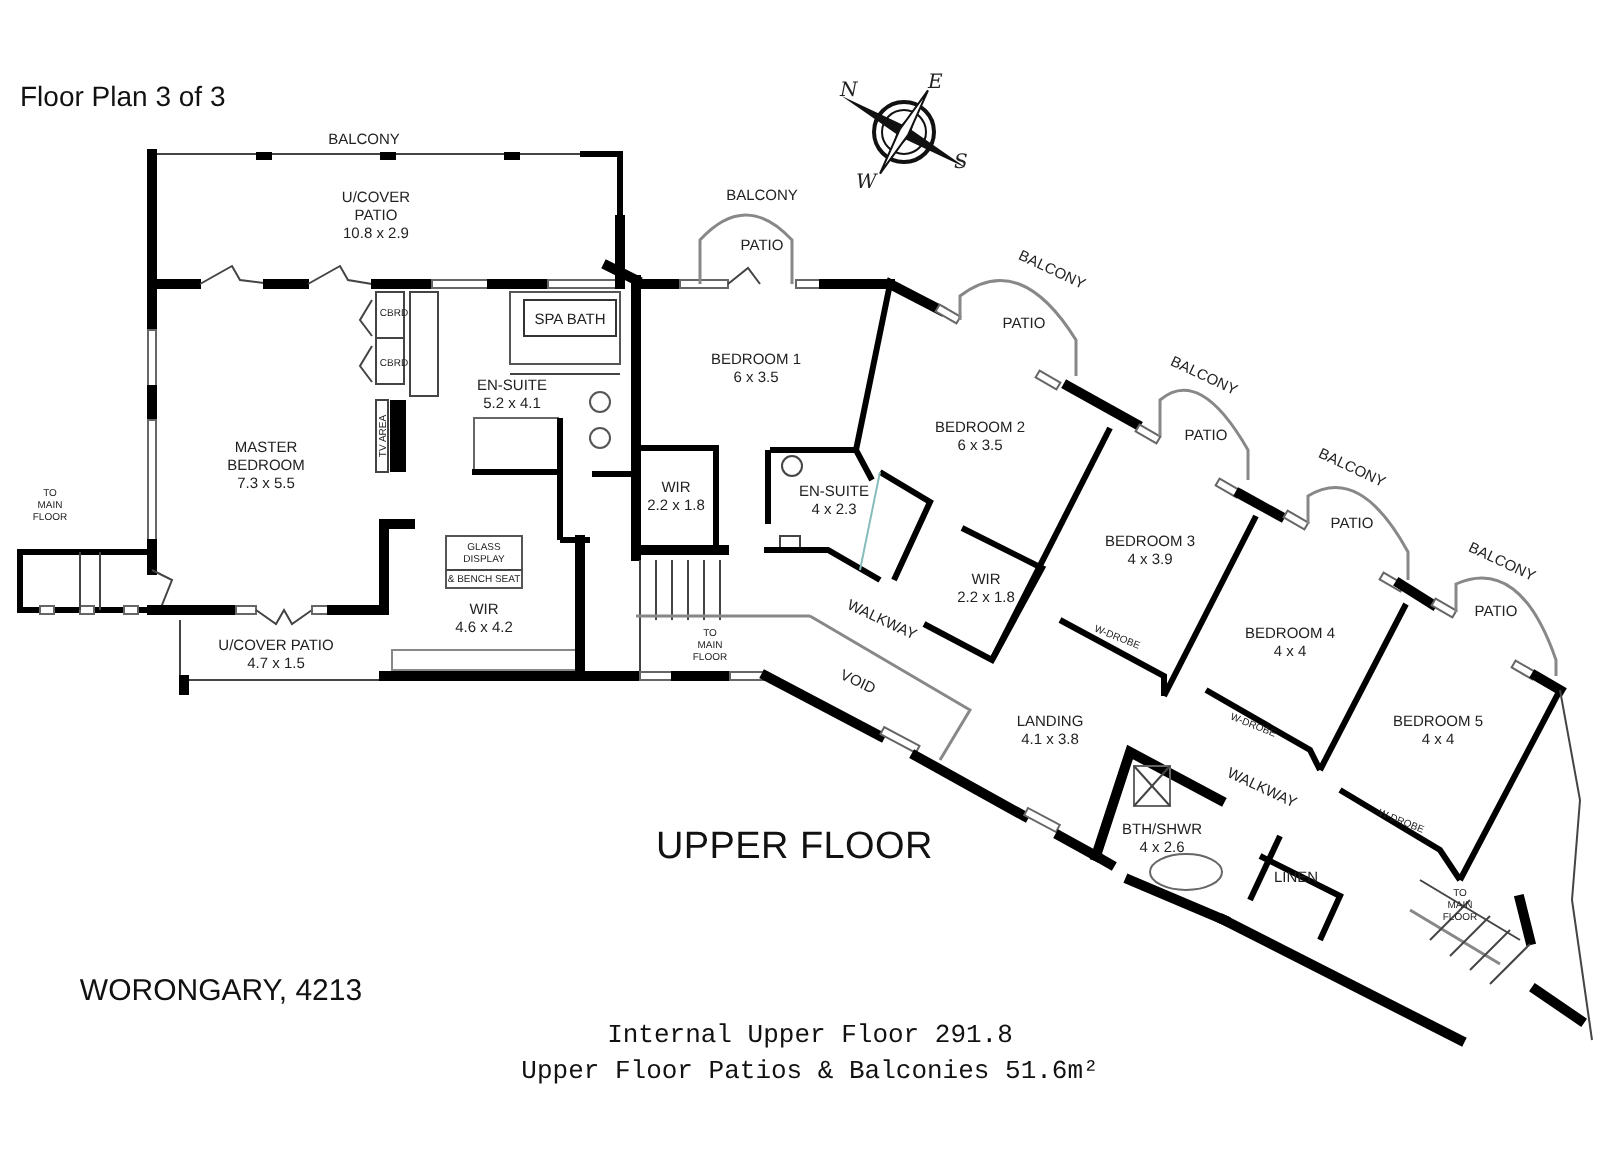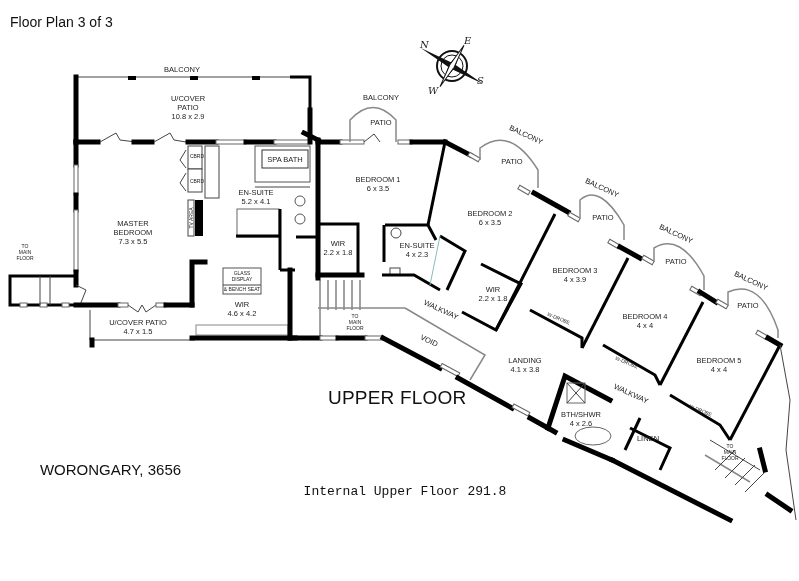--- a/index.html
+++ b/index.html
@@ -1,17 +1,17 @@
 <!DOCTYPE html>
 <html><head>
 <meta charset="utf-8">
 <style>
   html, body { margin: 0; padding: 0; background: #ffffff; }
   body { width: 799px; height: 581px; overflow: hidden; position: relative; font-family: "Liberation Sans", sans-serif; color: #111; }
-  .abs { position: absolute; }
+  .abs { position: absolute; margin-top: 26px; }
   .title { left: 10px; top: 14px; font-size: 14px; color: #111; }
   .floor-label { left: 328px; top: 387px; font-size: 19px; letter-spacing: 0.2px; }
   .address { left: 18px; top: 460px; font-size: 15px; line-height: 20px; text-align: center; width: 185px; }
   .areas { left: 240px; top: 483px; font-size: 13px; line-height: 18px; text-align: center; width: 330px; font-family: Liberation Mono, monospace; }
   svg.plan { position: absolute; left: 0; top: 0; }
   .lbl { font-family: "Liberation Sans", sans-serif; font-size: 7.5px; fill: #222; text-anchor: middle; }
   .lbl-sm { font-family: "Liberation Sans", sans-serif; font-size: 5px; fill: #222; text-anchor: middle; }
   .wall { stroke: #000; stroke-width: 5; fill: none; stroke-linecap: square; }
   .wall-t { stroke: #000; stroke-width: 3; fill: none; }
   .thin { stroke: #444; stroke-width: 1; fill: none; }
@@ -285,18 +285,19 @@
   <text x="0" y="0" class="lbl" transform="translate(630,396) rotate(25)">WALKWAY</text>
 
   <text x="581" y="417" class="lbl">BTH/SHWR</text>
   <text x="581" y="426" class="lbl">4 x 2.6</text>
   <text x="648" y="441" class="lbl">LINEN</text>
 </svg>
 
 <div class="abs floor-label">UPPER FLOOR</div>
 
 <div class="abs address">
-  <div>WORONGARY, 3656</div>
+  <div>WORONGARY, 4213</div>
 </div>
 
 <div class="abs areas">
   <div>Internal Upper Floor 291.8</div>
+  <div>Upper Floor Patios &amp; Balconies 51.6m²</div>
 </div>
 
 </body></html>

